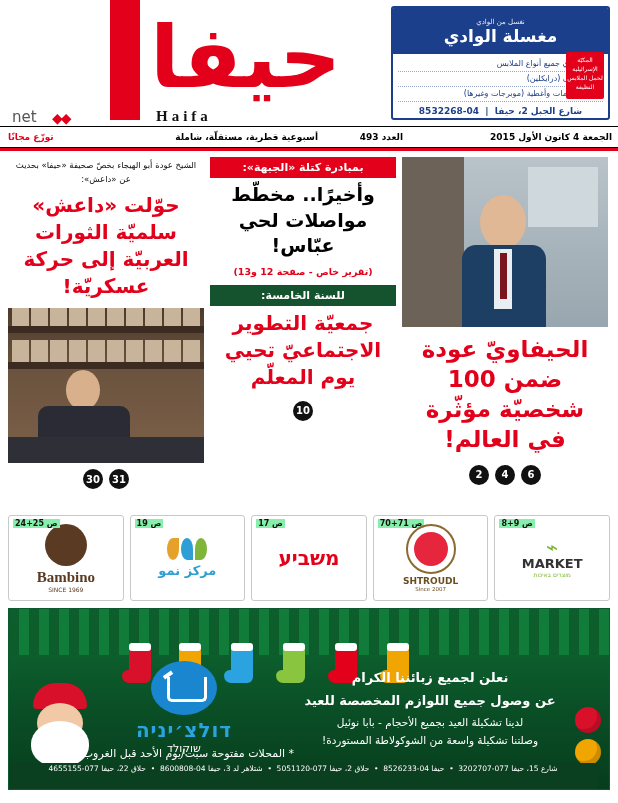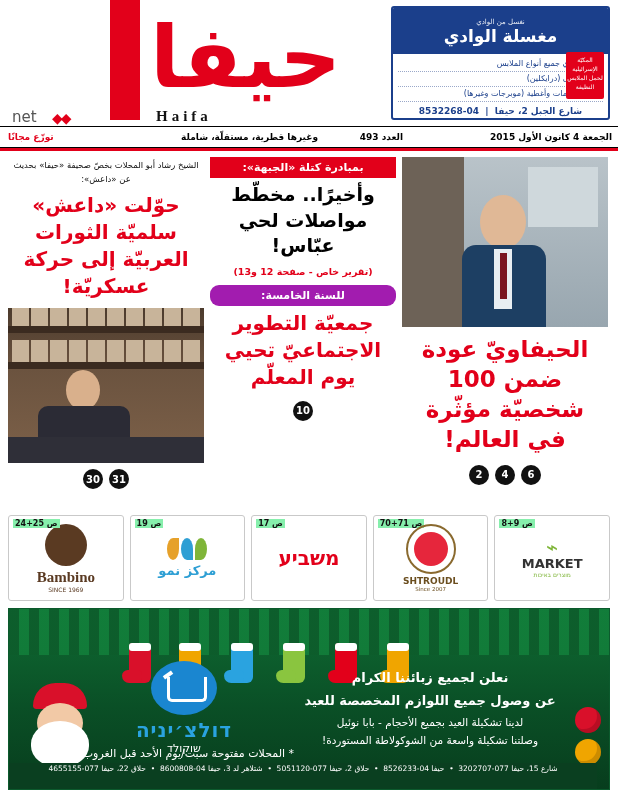--- a/index.html
+++ b/index.html
@@ -35,21 +35,21 @@
   .col{position:relative;}
   .col-right{width:196px;}
   .col-mid{width:186px;}
   .col-left{width:206px;}
 
   .kicker{font-size:8.5px;line-height:1.6;text-align:center;color:#111;padding:2px 3px;}
   .hl-red{color:#e2001a;font-weight:bold;font-size:20px;line-height:1.35;text-align:center;padding:4px 2px;}
   .hl-black{color:#000;font-weight:bold;font-size:19px;line-height:1.35;text-align:center;padding:4px 2px;}
   .photo{background:#6d7b86;overflow:hidden;position:relative;}
 
-  .band{background:#a21caf;color:#fff;text-align:center;font-size:11px;font-weight:bold;padding:4px 0;border-radius:9px;}
+  .band{background:#14532d;color:#fff;text-align:center;font-size:11px;font-weight:bold;padding:4px 0;}
   .band-red{background:#e2001a;color:#fff;text-align:center;font-size:11px;font-weight:bold;padding:4px 0;}
   .note{font-size:9.5px;color:#e2001a;text-align:center;font-weight:bold;padding:3px 0 2px;}
 
   .pagenums{display:flex;gap:6px;justify-content:center;margin-top:6px;}
   .pnum{width:20px;height:20px;border-radius:50%;background:#111;color:#fff;font-size:10px;display:flex;align-items:center;justify-content:center;font-weight:bold;}
 
   
   .ph-man-office{width:100%;height:100%;background:
       linear-gradient(180deg,#4c3b2d 0%,#6b533f 40%,#7d6149 100%);position:relative;}
   .shelf{position:absolute;left:0;right:0;height:7px;background:#3b2b20;}
@@ -119,29 +119,29 @@
       <div class="logo-red-bar"></div>
       <div class="logo-word">حيفا</div>
       <div class="logo-haifa">Haifa</div>
       <div class="logo-diamonds">◆◆</div>
       <div class="logo-net">net</div>
     </div>
 
     <div class="strip">
       <span class="s-right">الجمعة 4 كانون الأول 2015</span>
       <span class="s-issue">العدد 493</span>
-      <span class="s-tag">وغيرها قطرية، مستقلّة، شاملة</span>
+      <span class="s-tag">أسبوعية قطرية، مستقلّة، شاملة</span>
       <span class="s-free">توزّع مجانًا</span>
     </div>
   </div>
 
   <div class="main">
 
     <div class="col col-right">
-      <div class="kicker">الشيخ رشاد أبو المحلات بخصّ صحيفة «حيفا» بحديث عن «داعش»:</div>
+      <div class="kicker">الشيخ عودة أبو الهيجاء بخصّ صحيفة «حيفا» بحديث عن «داعش»:</div>
       <div class="hl-red">حوّلت «داعش» سلميّة الثورات العربيّة إلى حركة عسكريّة!</div>
       <div class="photo" style="height:155px;margin-top:4px;">
         <div class="ph-man-office">
           <div class="shelf" style="top:18px;"></div>
           <div class="books" style="top:-4px;">
               <i></i>
               <i></i>
               <i></i>
               <i></i>
               <i></i>

